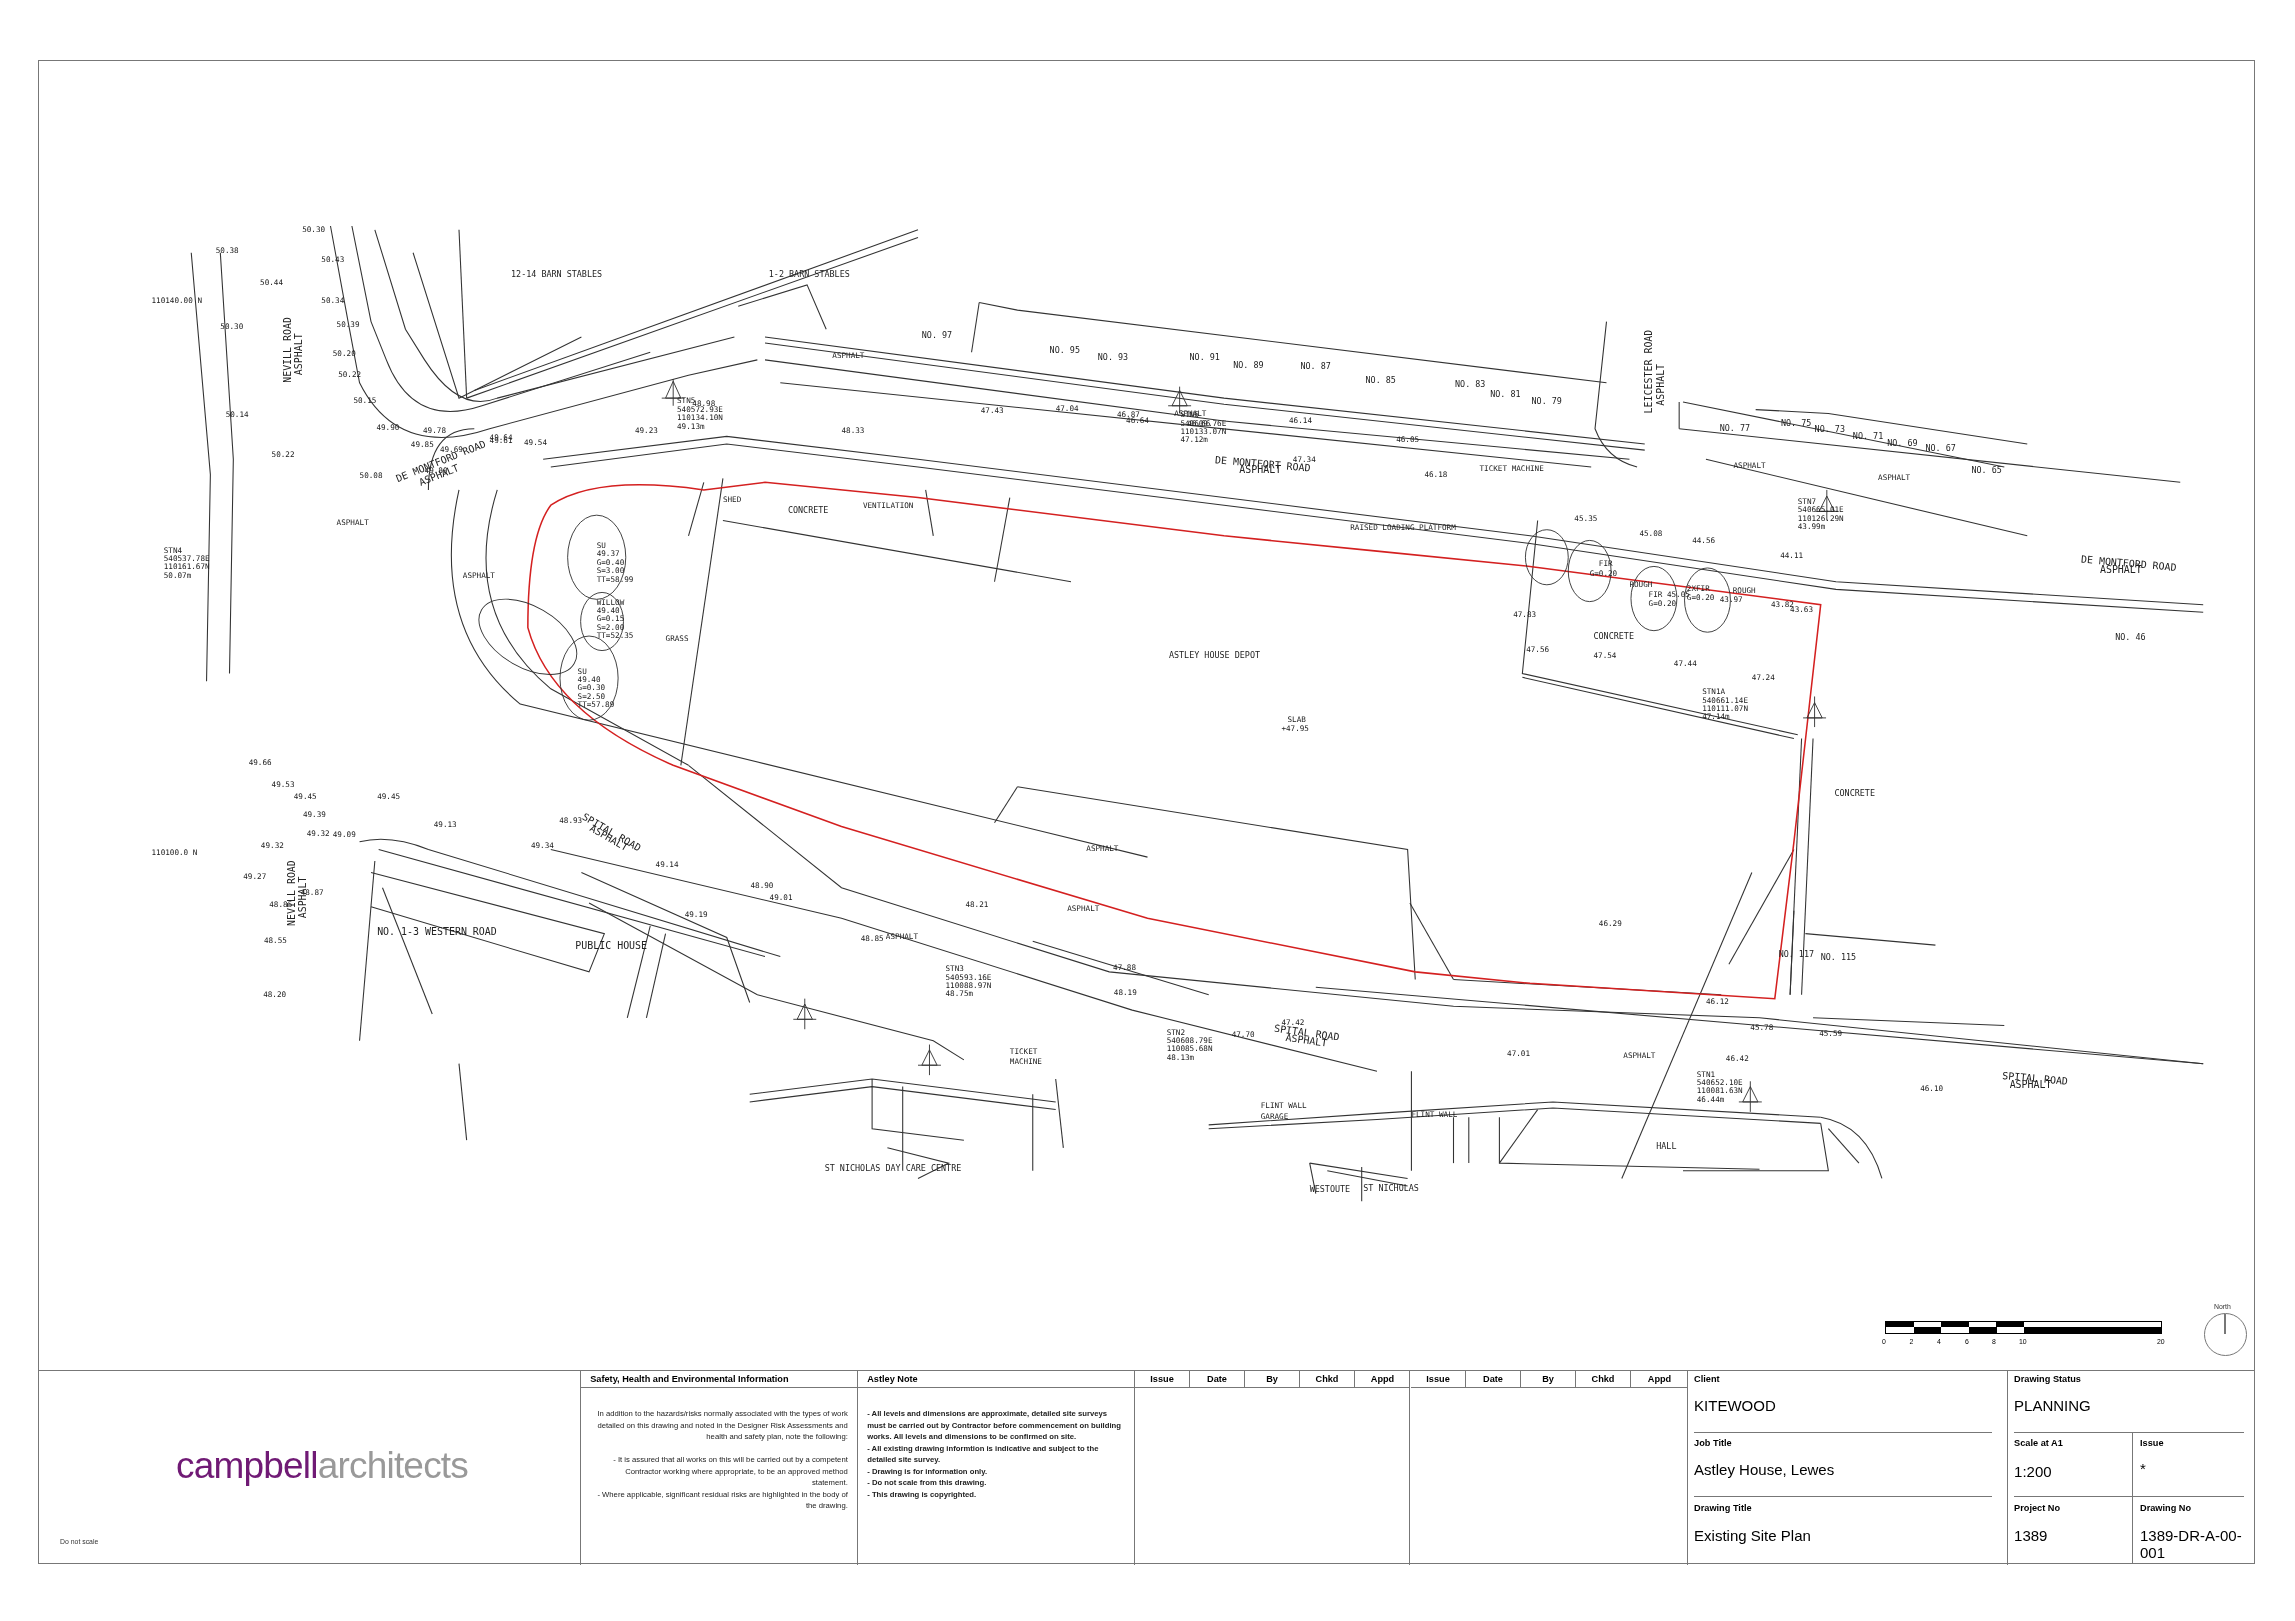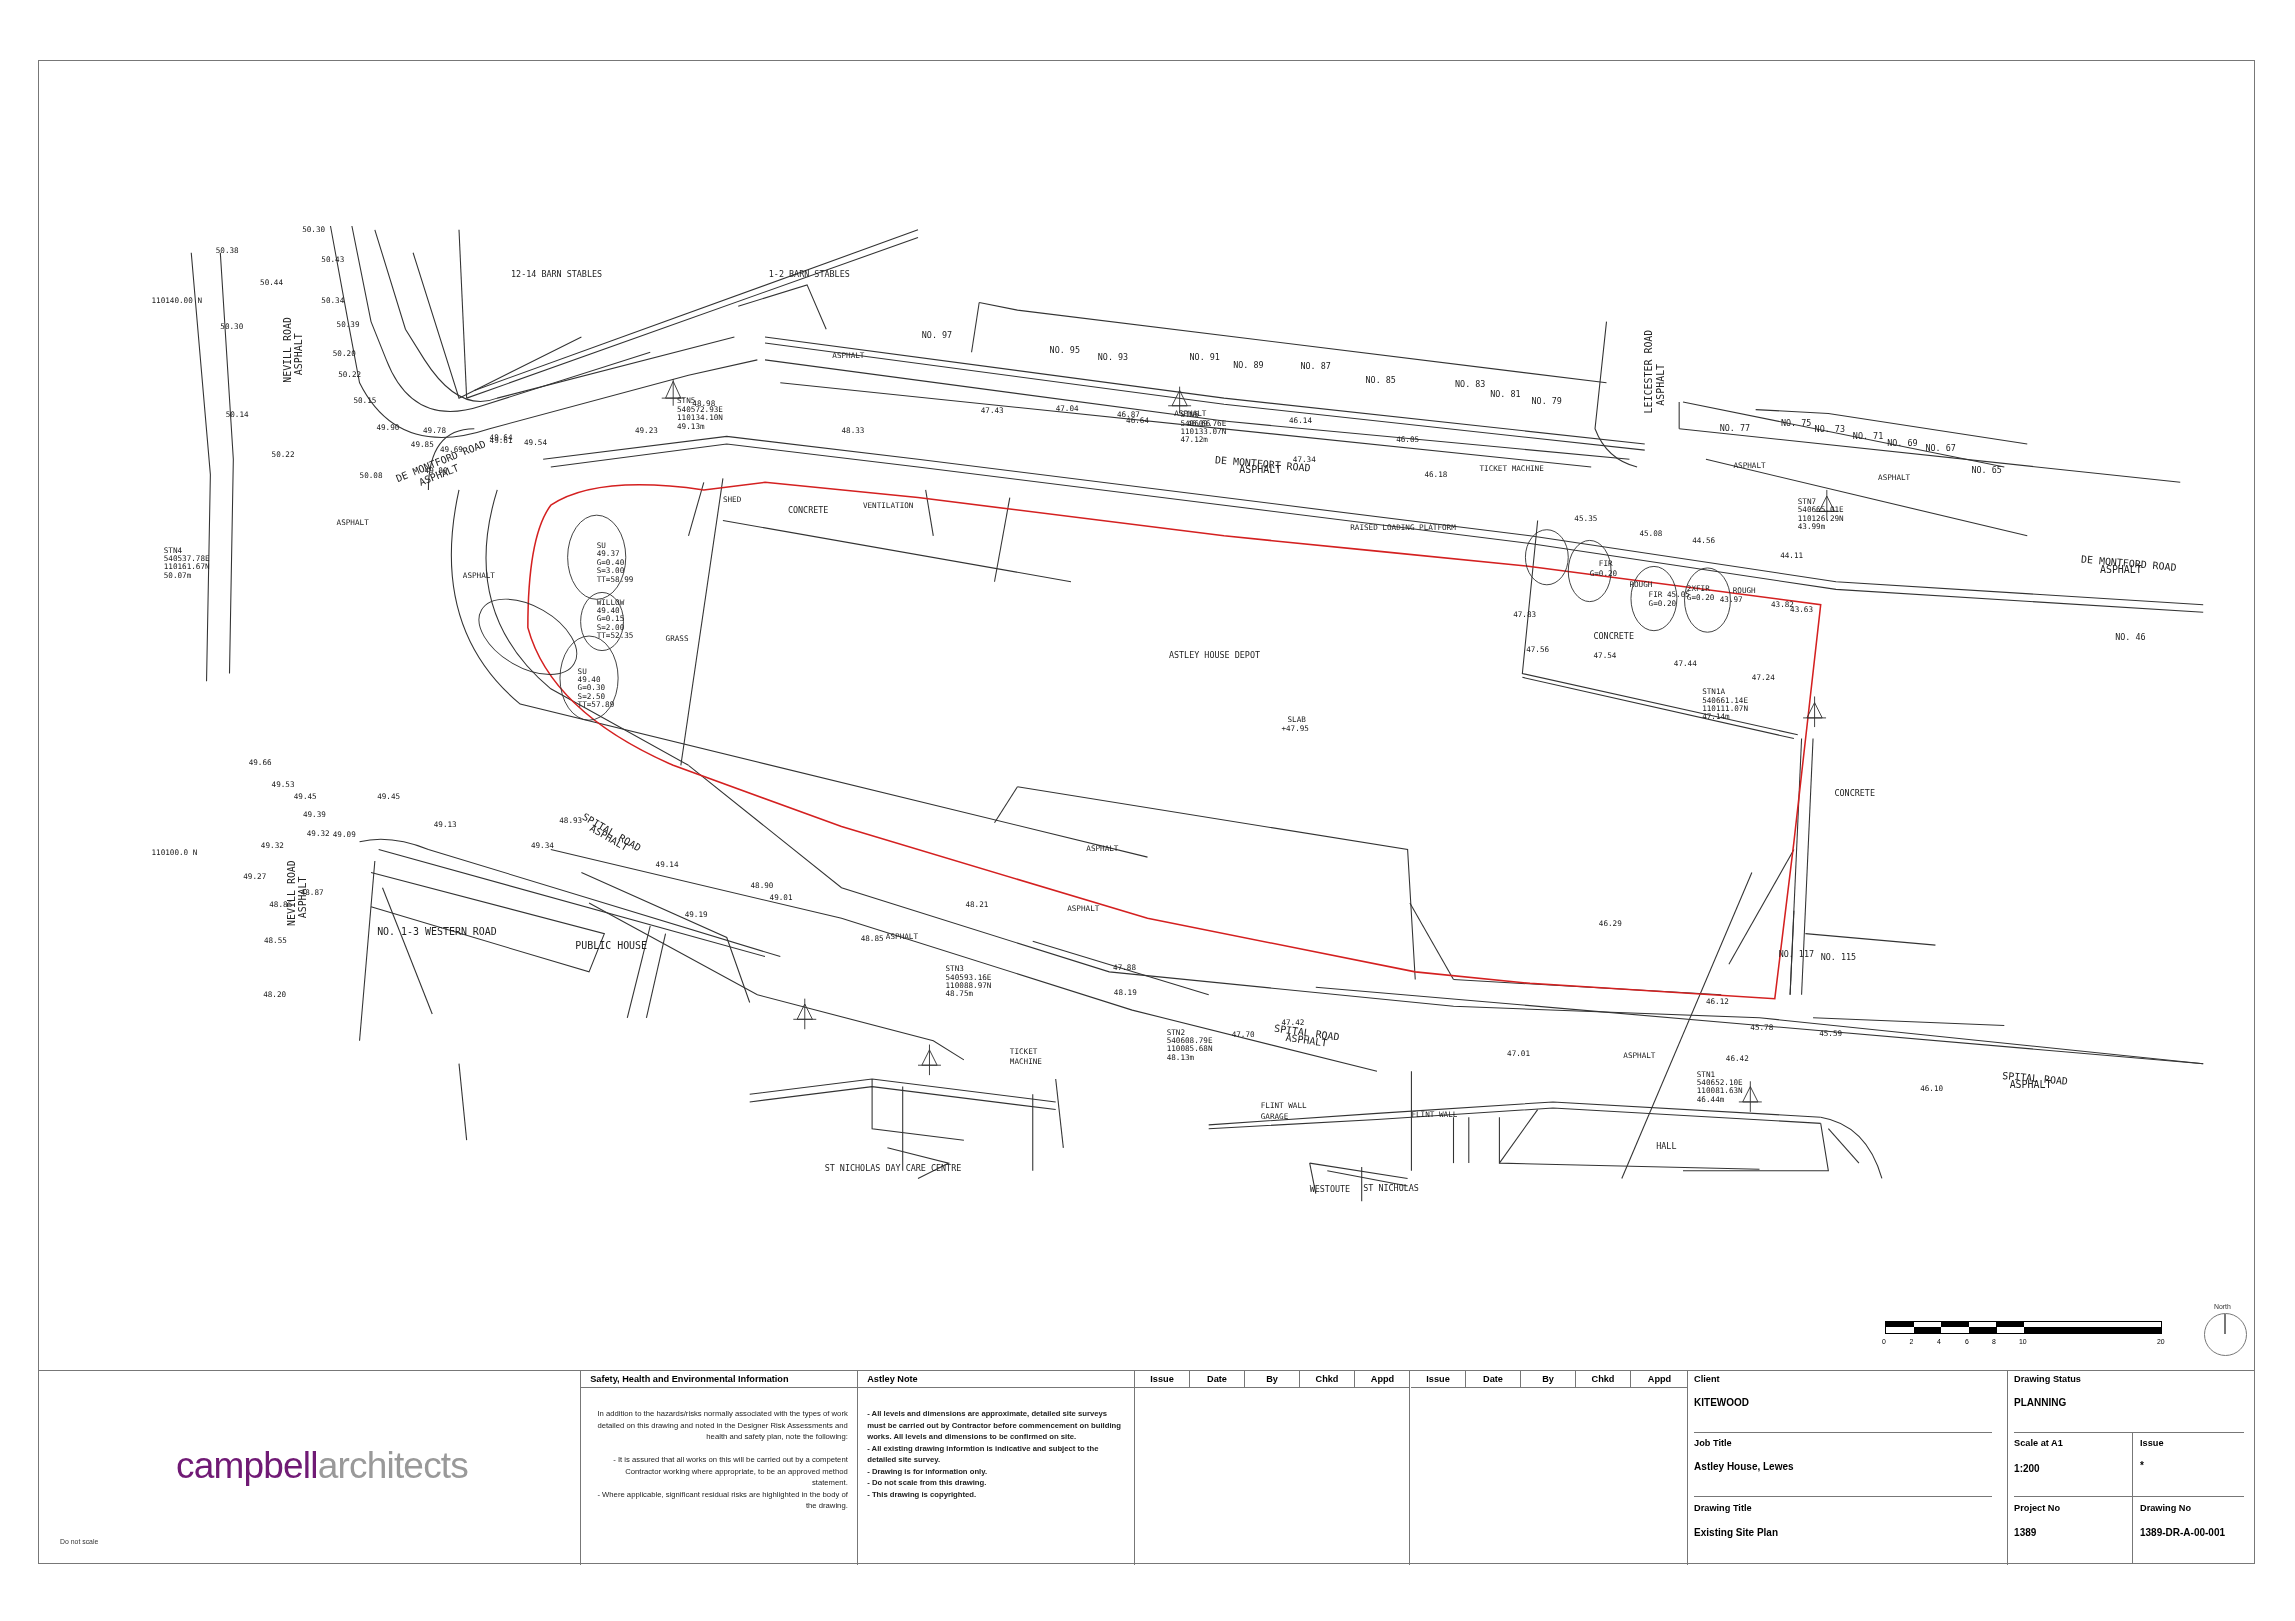--- a/index.html
+++ b/index.html
@@ -21,21 +21,21 @@
   .tb { position:absolute; left:38px; top:1370px; width:2217px; height:195px; border-top:1.5px solid #777; box-sizing:border-box; }
   .tb-cell { position:absolute; top:0; height:194px; border-right:1.5px solid #777; box-sizing:border-box; }
   .tb-head { position:absolute; left:0; right:0; top:0; height:17px; border-bottom:1.5px solid #777; box-sizing:border-box; font-weight:bold; font-size:9.2px; padding:3.1px 9.2px; }
   .tb-body { position:absolute; left:9.2px; right:9.2px; top:41px; font-size:7.7px; line-height:11.5px; white-space:pre-line; color:#222; }
   .rev-head { position:absolute; top:0; height:17px; border-right:0.8px solid #777; box-sizing:border-box; font-weight:bold; font-size:9.2px; text-align:center; padding-top:3.1px; border-bottom:1.5px solid #777; }
   .logo { position:absolute; left:176px; top:1445px; font-size:37px; letter-spacing:-0.8px; }
   .logo .a { color:#701a75; }
   .logo .b { color:#999; }
   .do-not-scale { position:absolute; left:60px; top:1538px; font-size:6.9px; color:#333; }
   .field-label { position:absolute; font-size:9.2px; font-weight:bold; }
-  .field-value { position:absolute; font-size:10px; font-weight:bold; }
+  .field-value { position:absolute; font-size:15px; font-weight:normal; }
   .hr { position:absolute; height:0; border-top:1.5px solid #777; }
   .vr { position:absolute; width:0; border-left:1.5px solid #777; }
 </style>
 </head>
 <body>
 
 <div class="sheet-border"></div>
 
 <svg id="plan" viewBox="0 0 3000 1790" xmlns="http://www.w3.org/2000/svg">
   <g stroke="#333" stroke-width="1.4" fill="none">

